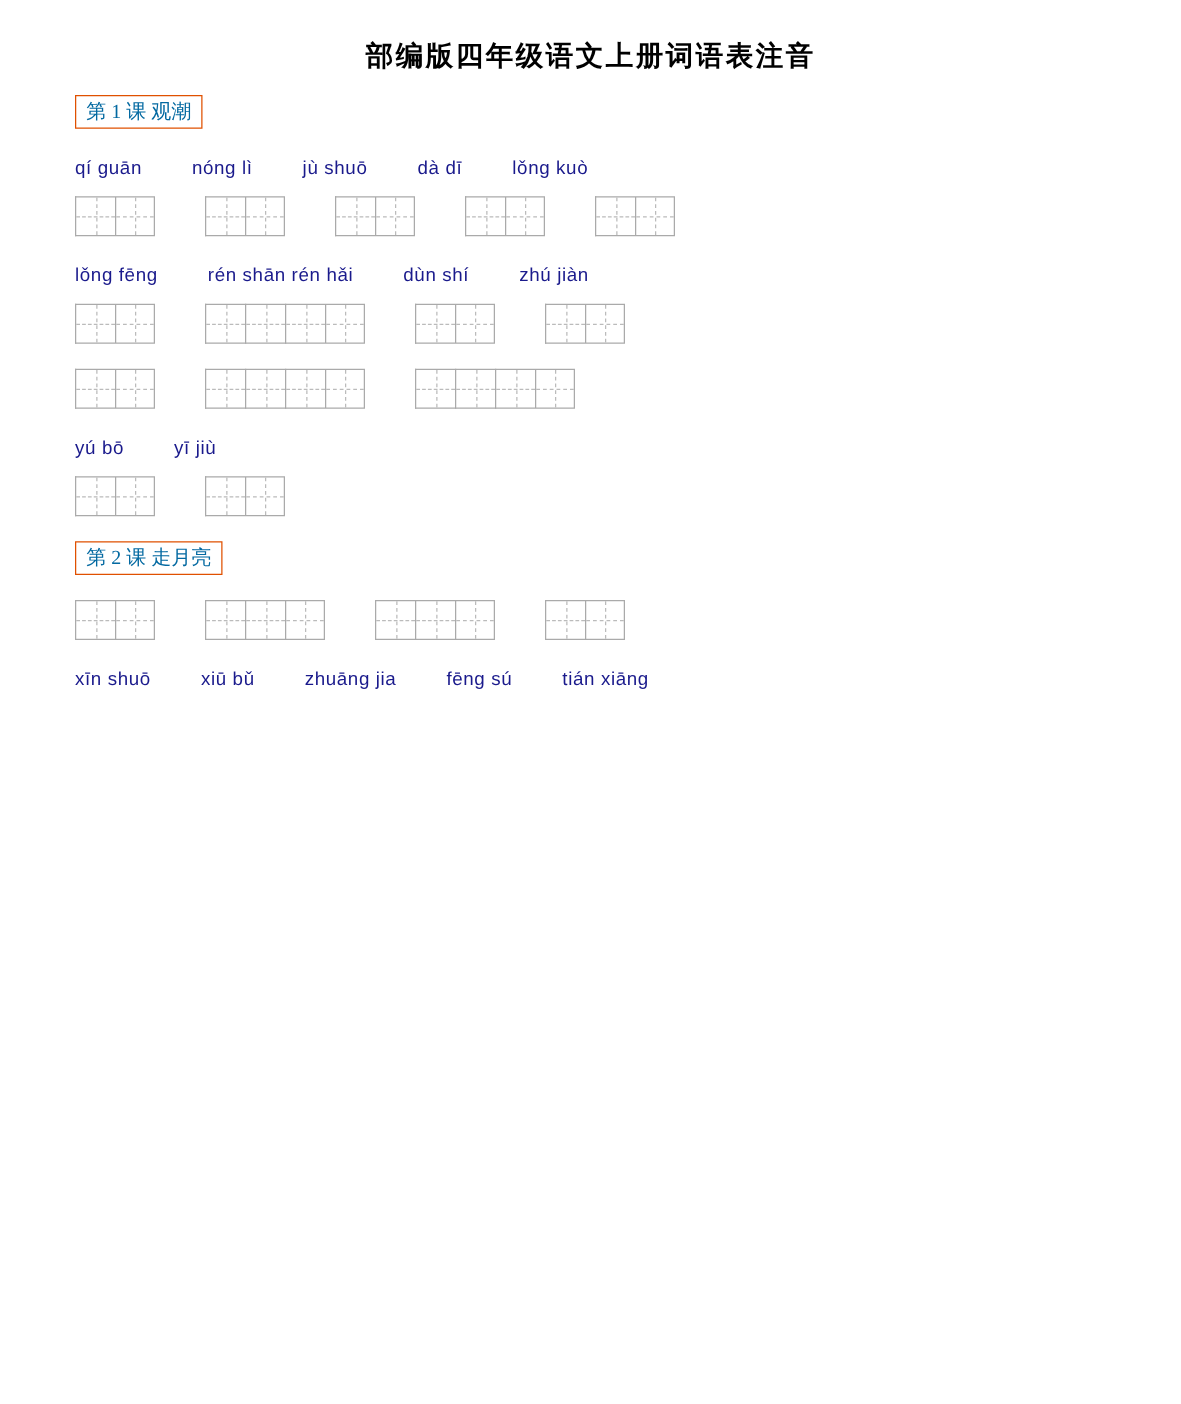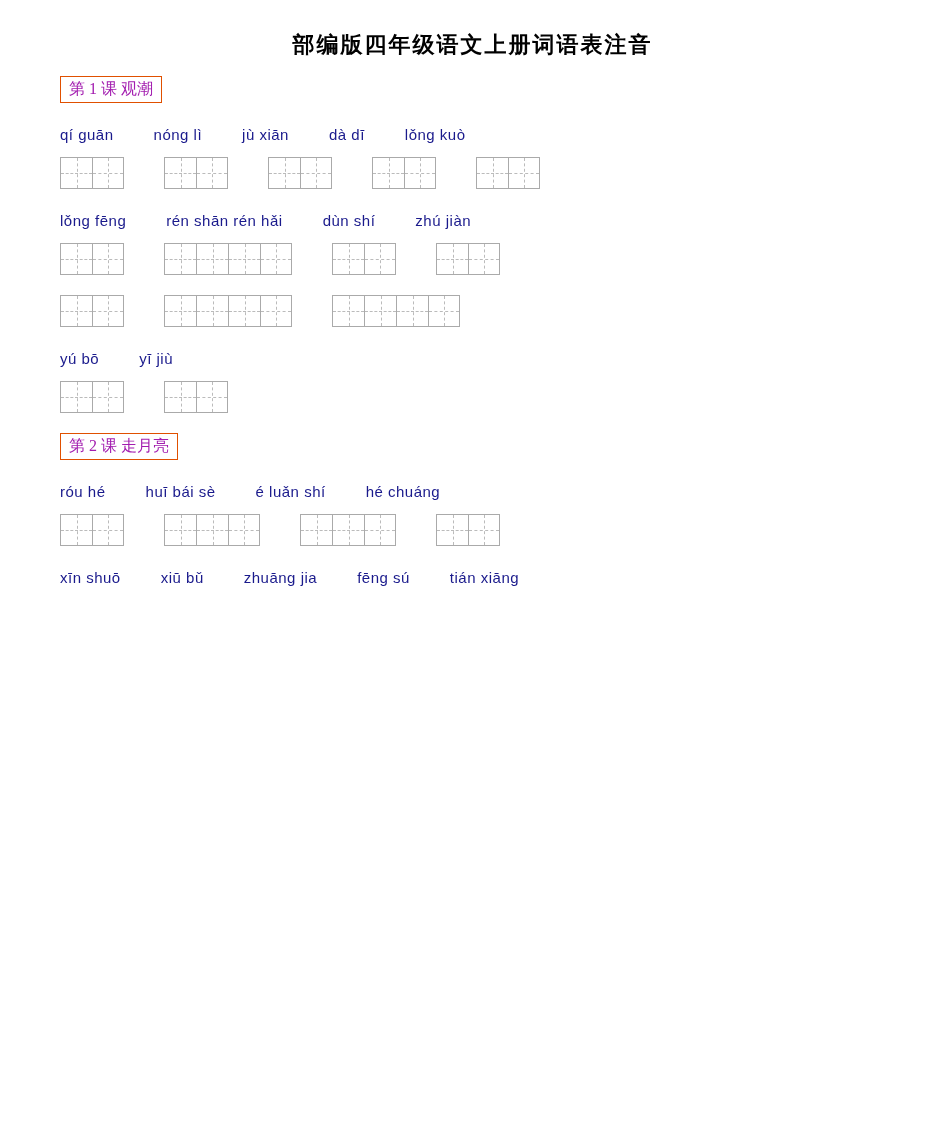--- a/index.html
+++ b/index.html
@@ -18,21 +18,21 @@
     .page-title {
       text-align: center;
       font-size: 22px;
       font-weight: bold;
       margin-bottom: 16px;
       letter-spacing: 2px;
     }
     .lesson-label {
       display: inline-block;
       border: 1.5px solid #e05000;
-      color: #a21caf;
+      color: #0369a1;
       font-size: 16px;
       padding: 2px 8px;
       margin-bottom: 20px;
     }
     .pinyin-row {
       display: flex;
       flex-wrap: wrap;
       gap: 0 40px;
       margin-bottom: 10px;
       font-size: 16px;
@@ -98,21 +98,21 @@
 
 <div class="section">
   <div class="lesson-label">
     <span>第 1 课  观潮</span>
   </div>
 
   
   <div class="pinyin-row">
     <span class="pinyin-item pinyin-text">qí guān</span>
     <span class="pinyin-item pinyin-text">nóng lì</span>
-    <span class="pinyin-item pinyin-text">jù xiān</span>
+    <span class="pinyin-item pinyin-text">jù shuō</span>
     <span class="pinyin-item pinyin-text">dà dī</span>
     <span class="pinyin-item pinyin-text">lǒng kuò</span>
   </div>
   
   <div class="char-boxes-row">
     <div class="char-box-group">
       <div class="char-box"></div>
       <div class="char-box"></div>
     </div>
     <div class="char-box-group">
@@ -200,26 +200,20 @@
     </div>
   </div>
 </div>
 
 <div class="section">
   <div class="lesson-label">
     <span>第 2 课  走月亮</span>
   </div>
 
   
-  <div class="pinyin-row">
-    <span class="pinyin-item pinyin-text">róu hé</span>
-    <span class="pinyin-item pinyin-text">huī bái sè</span>
-    <span class="pinyin-item pinyin-text">é luǎn shí</span>
-    <span class="pinyin-item pinyin-text">hé chuáng</span>
-  </div>
   
   <div class="char-boxes-row">
     <div class="char-box-group">
       <div class="char-box"></div>
       <div class="char-box"></div>
     </div>
     <div class="char-box-group">
       <div class="char-box"></div>
       <div class="char-box"></div>
       <div class="char-box"></div>

